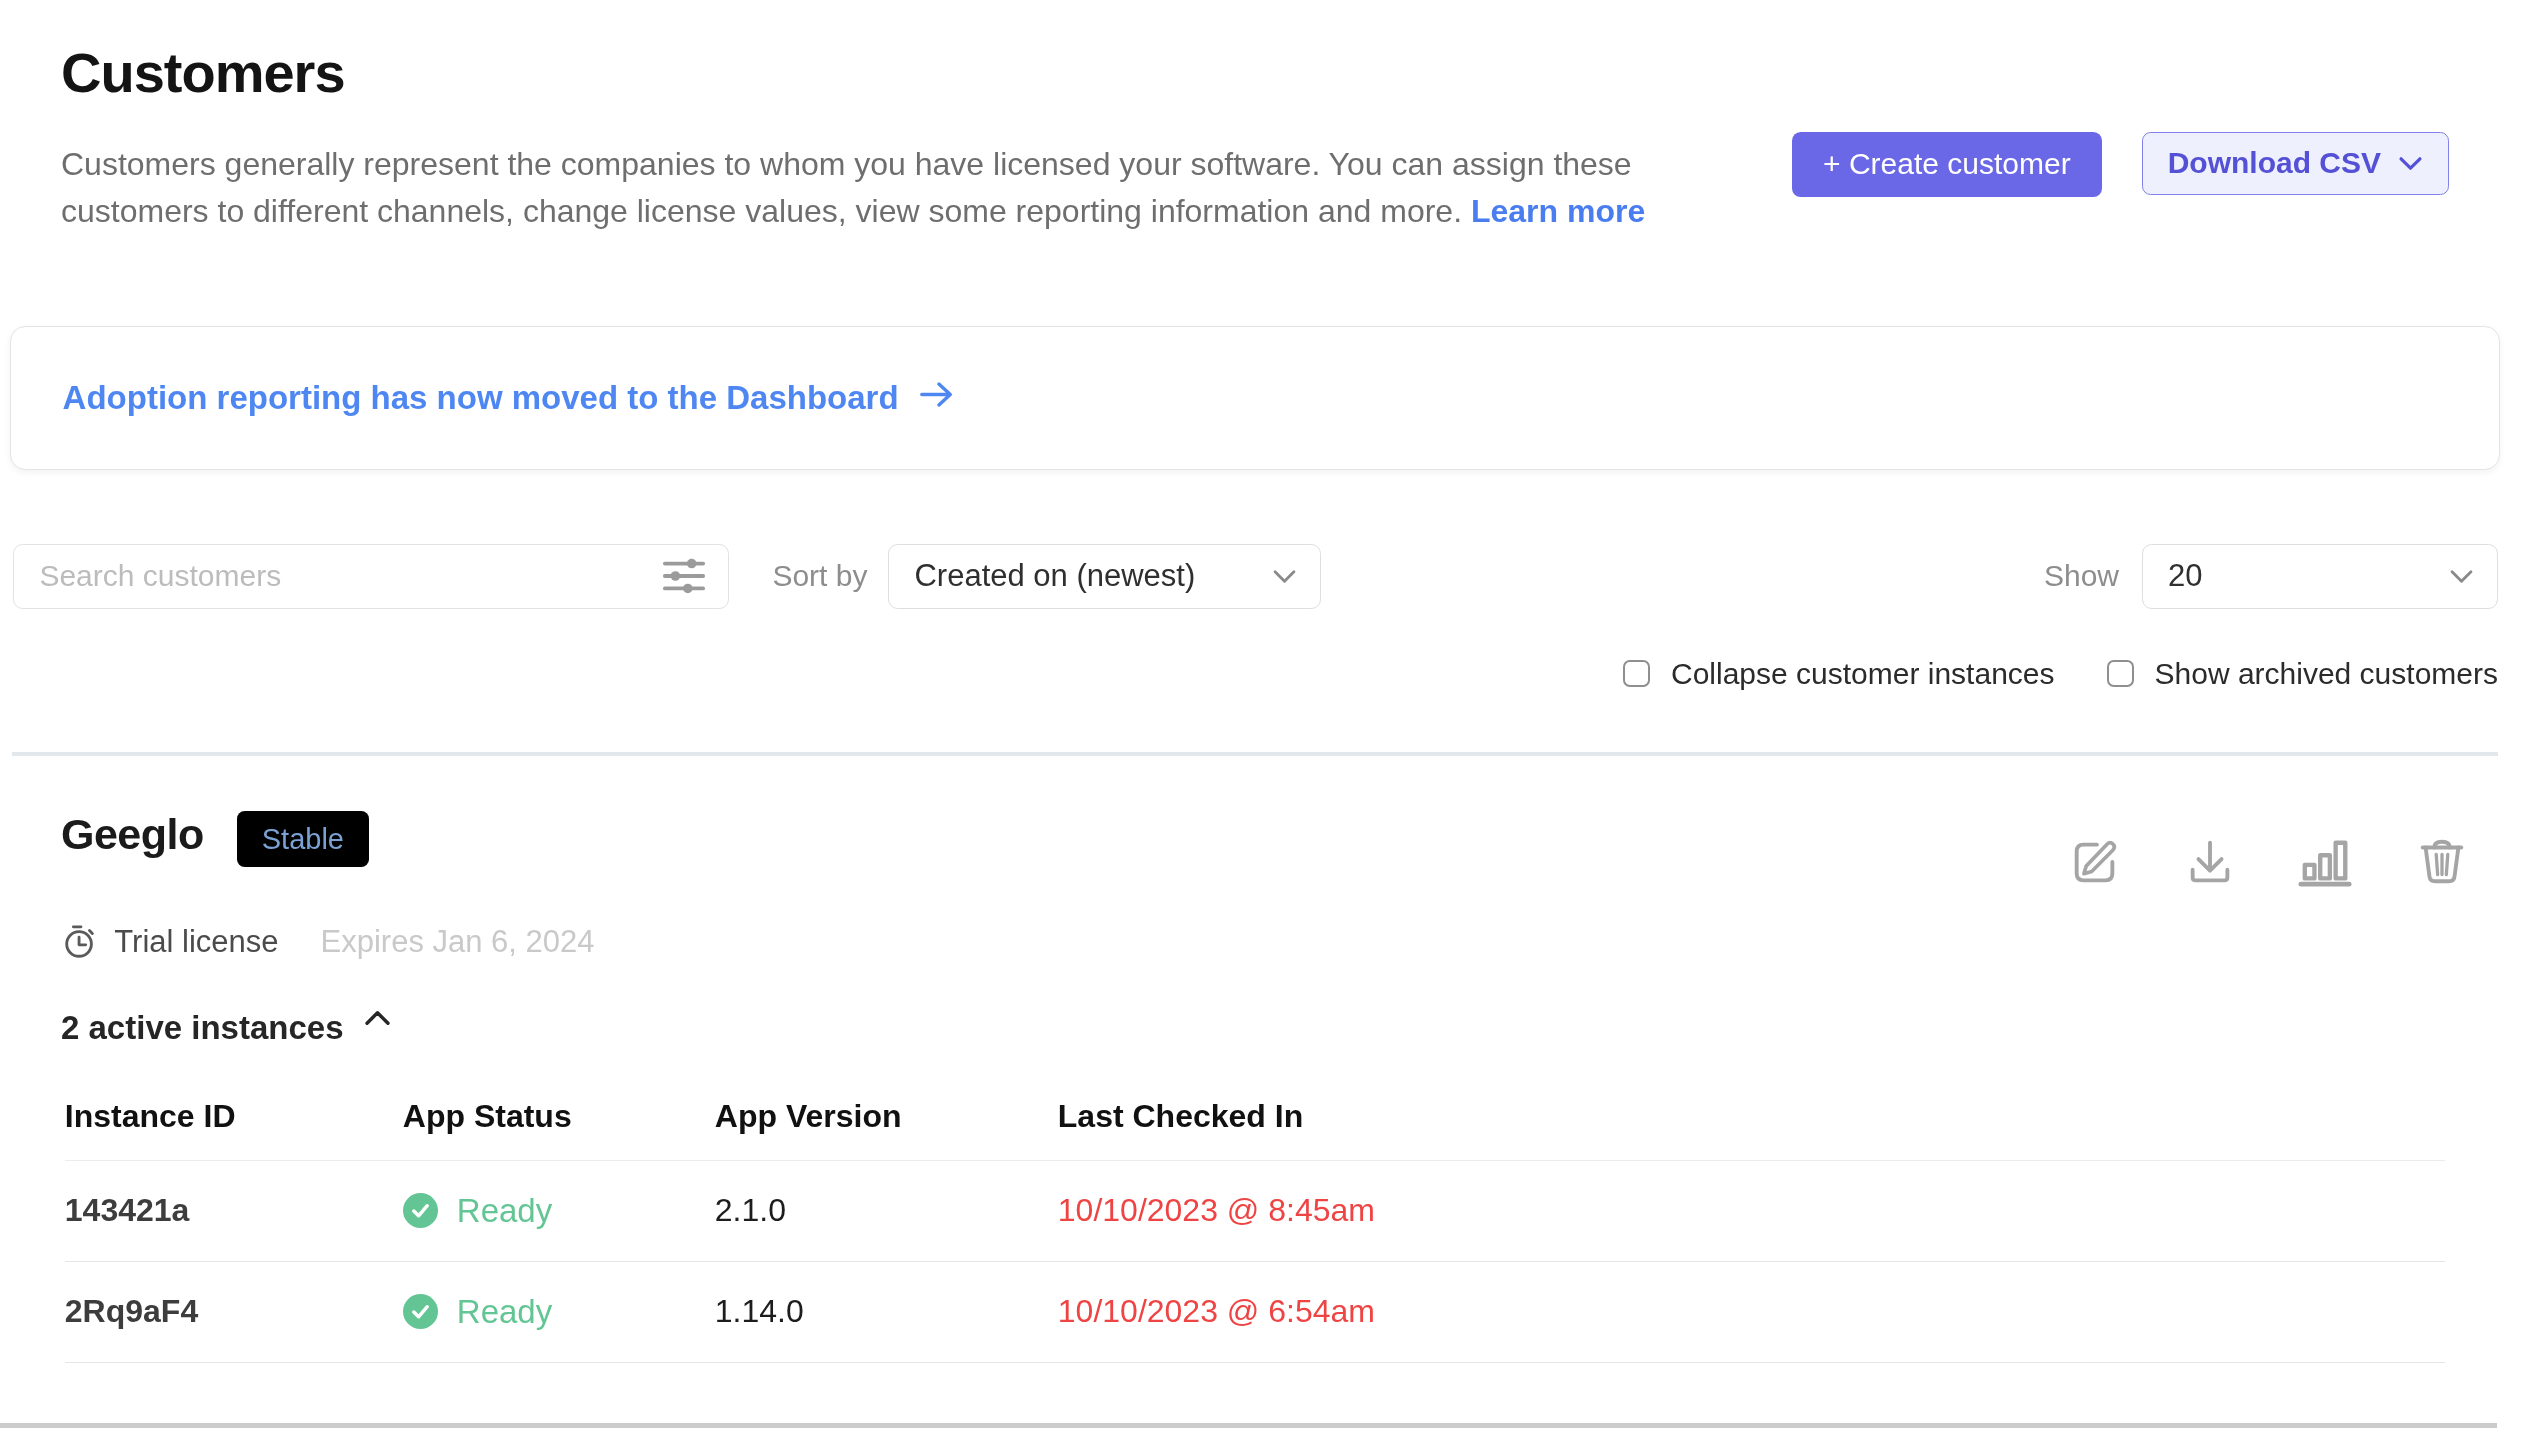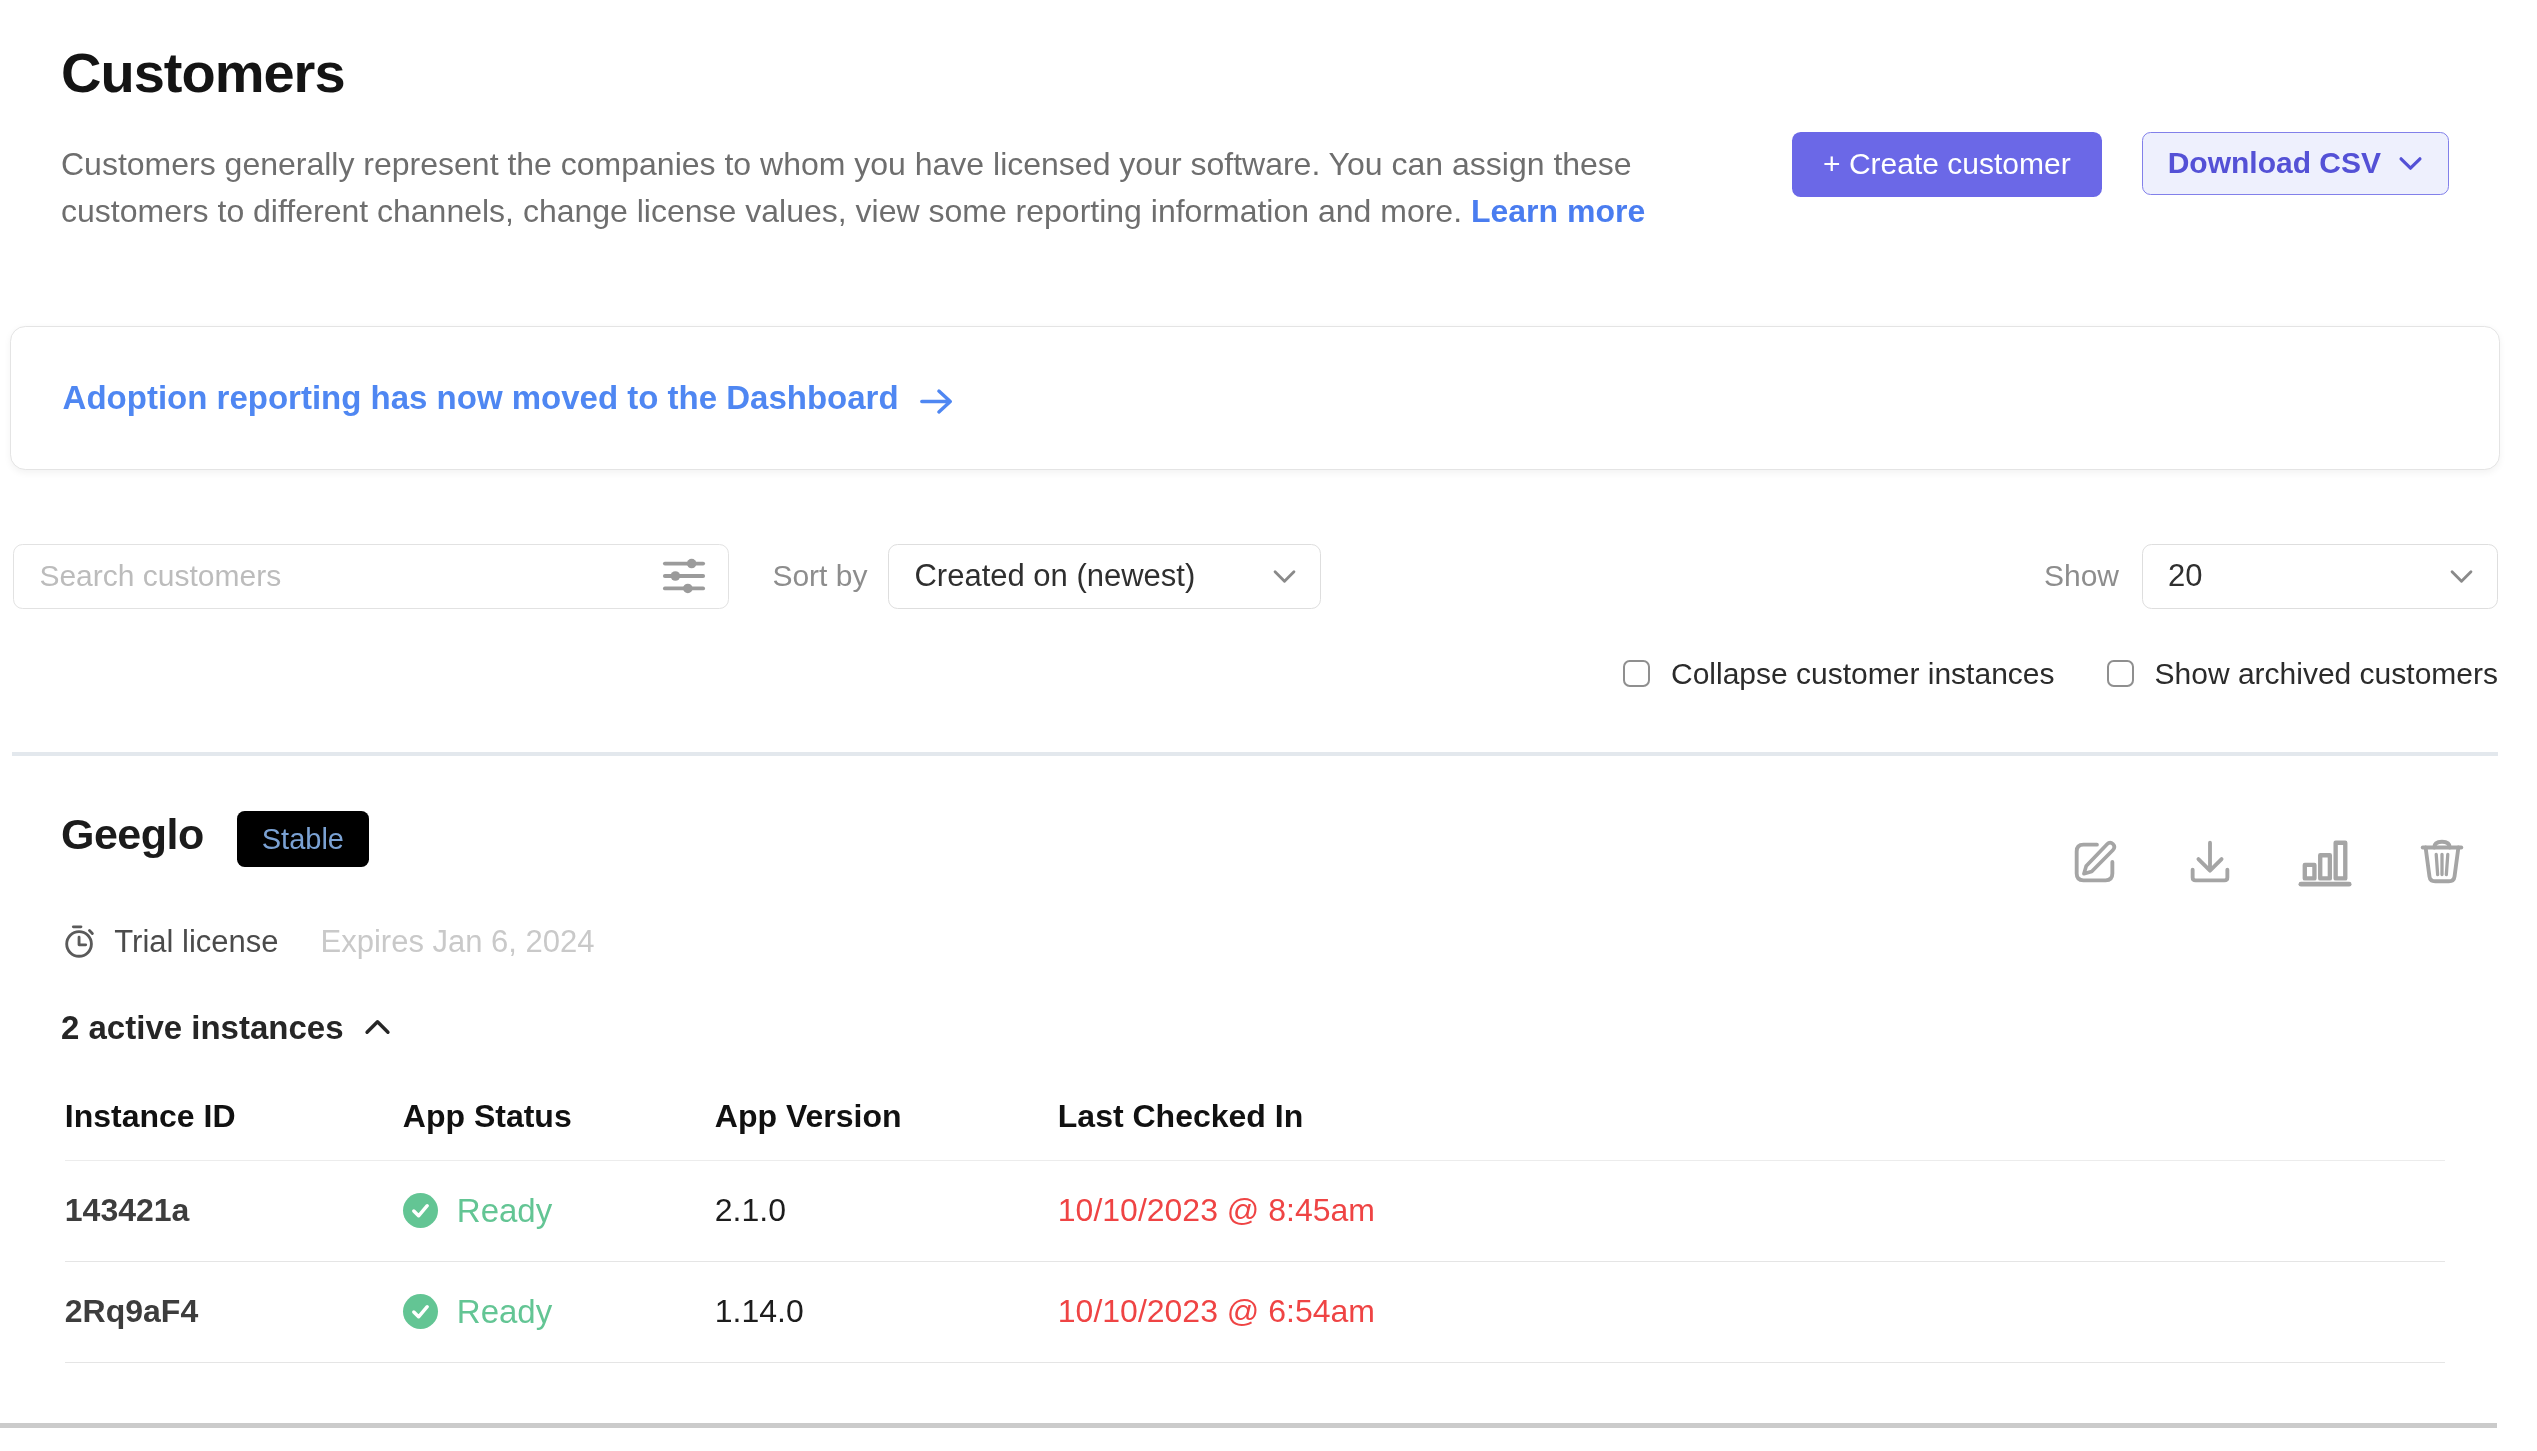--- a/index.html
+++ b/index.html
@@ -29,21 +29,21 @@
     font-family: inherit; display: flex; align-items: center; gap: 17px; white-space: nowrap;
   }
 
   
   .banner {
     margin: 90px 38px 0 9.6px; height: 144px;
     border: 1px solid #e4e4e4; border-radius: 15.3px;
     box-shadow: 0 2.9px 7.7px rgba(0,0,0,0.05);
     display: flex; align-items: center; padding-left: 52px; background: #fff;
   }
-  .banner-link { color: #4f87f2; font-size: 33px; font-weight: 700; display: flex; align-items: flex-end; gap: 19px; cursor: pointer; }
+  .banner-link { color: #4f87f2; font-size: 33px; font-weight: 700; display: flex; align-items: flex-start; gap: 19px; cursor: pointer; }
 
   
   .controls { display: flex; align-items: center; margin: 74px 40px 0 13.4px; }
   .search-box {
     width: 716px; height: 65px; border: 1.9px solid #e2e2e2; border-radius: 9.6px;
     display: flex; align-items: center; padding: 0 21px 0 25px; background: #fff;
   }
   .search-box input { border: none; outline: none; flex: 1; font-size: 30px; color: #333; font-family: inherit; }
   .search-box input::placeholder { color: #bcbcbc; }
   .ctrl-label { color: #8d8d8d; font-size: 30px; }
@@ -75,21 +75,21 @@
   }
   .card-icons { margin-left: auto; display: flex; gap: 61px; margin-top: 25px; }
   .icon-btn { background: none; border: none; cursor: pointer; padding: 0; line-height: 0; }
 
   .license-row { display: flex; align-items: center; margin-top: 34px; font-size: 31px; }
   .license-type { color: #4b4b4b; margin-left: 15.3px; }
   .expires { color: #c9c9c9; margin-left: 42px; }
 
   .instances-toggle {
     margin-top: 48px; font-size: 33px; font-weight: 700; color: #262626;
-    display: flex; align-items: center; gap: 19px; cursor: pointer; background: none; border: none; font-family: inherit;
+    display: flex; align-items: flex-start; gap: 19px; cursor: pointer; background: none; border: none; font-family: inherit;
   }
 
   
   .instances-table { margin: 36px 24px 0 3.8px; }
   .t-row { display: grid; grid-template-columns: 338px 312px 343px 1fr; align-items: center; }
   .t-head { font-size: 32px; font-weight: 700; color: #111; padding: 15.3px 0 25px; border-bottom: 1.9px solid #ececec; }
   .t-data { height: 101px; font-size: 32px; border-bottom: 1.9px solid #e5e5e5; }
   .cell-id { font-weight: 700; color: #3d3d3d; }
   .status-cell { display: flex; align-items: center; gap: 19px; color: #63c594; font-size: 33px; }
   .check-circle {

